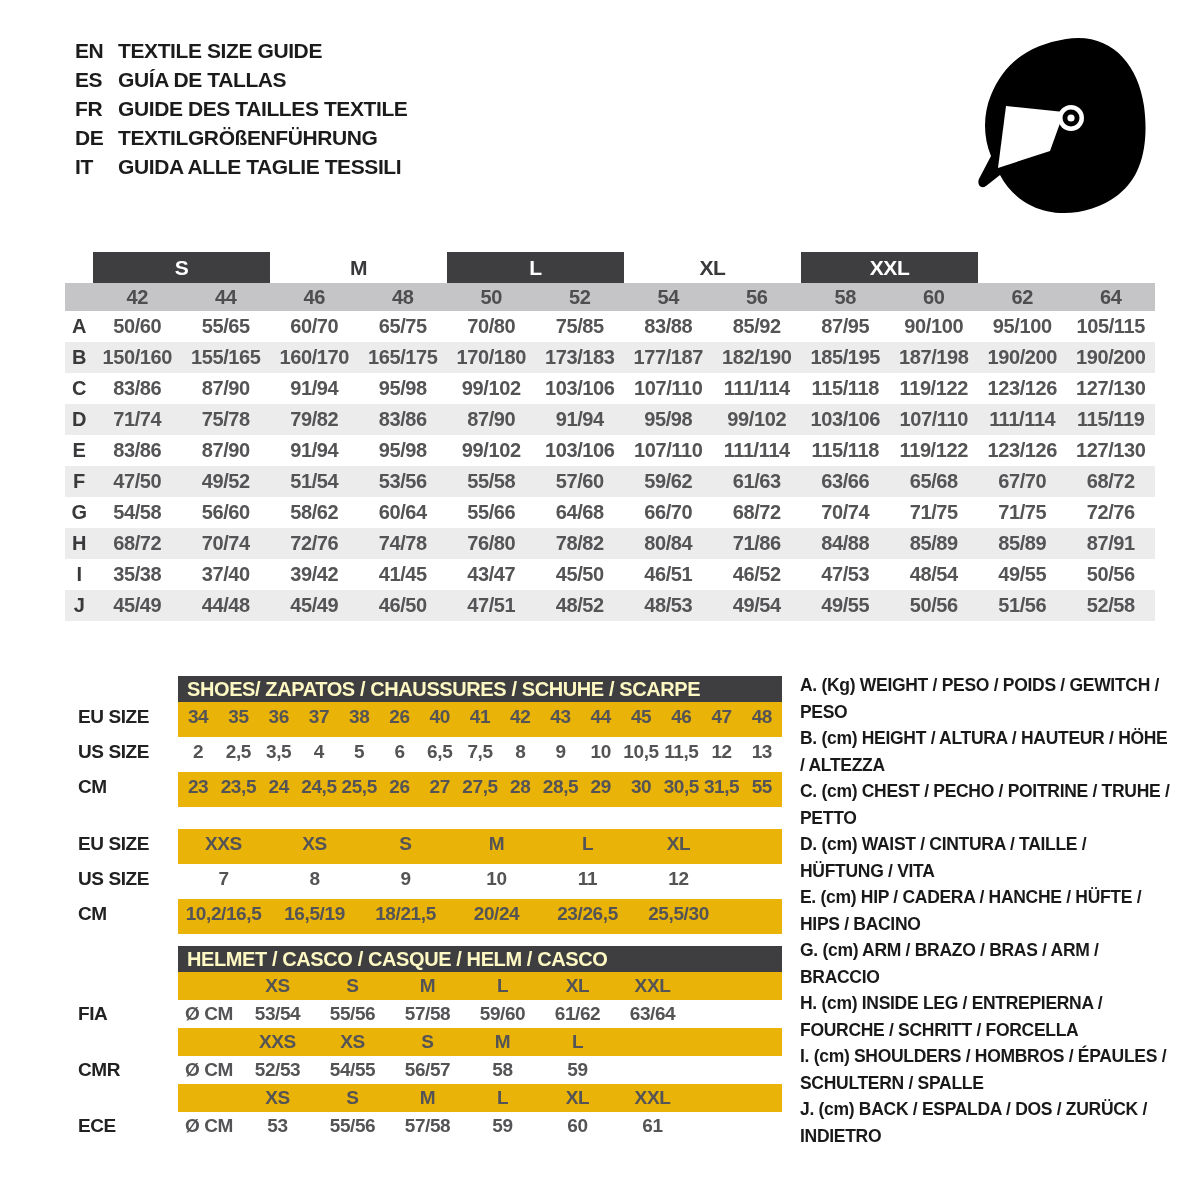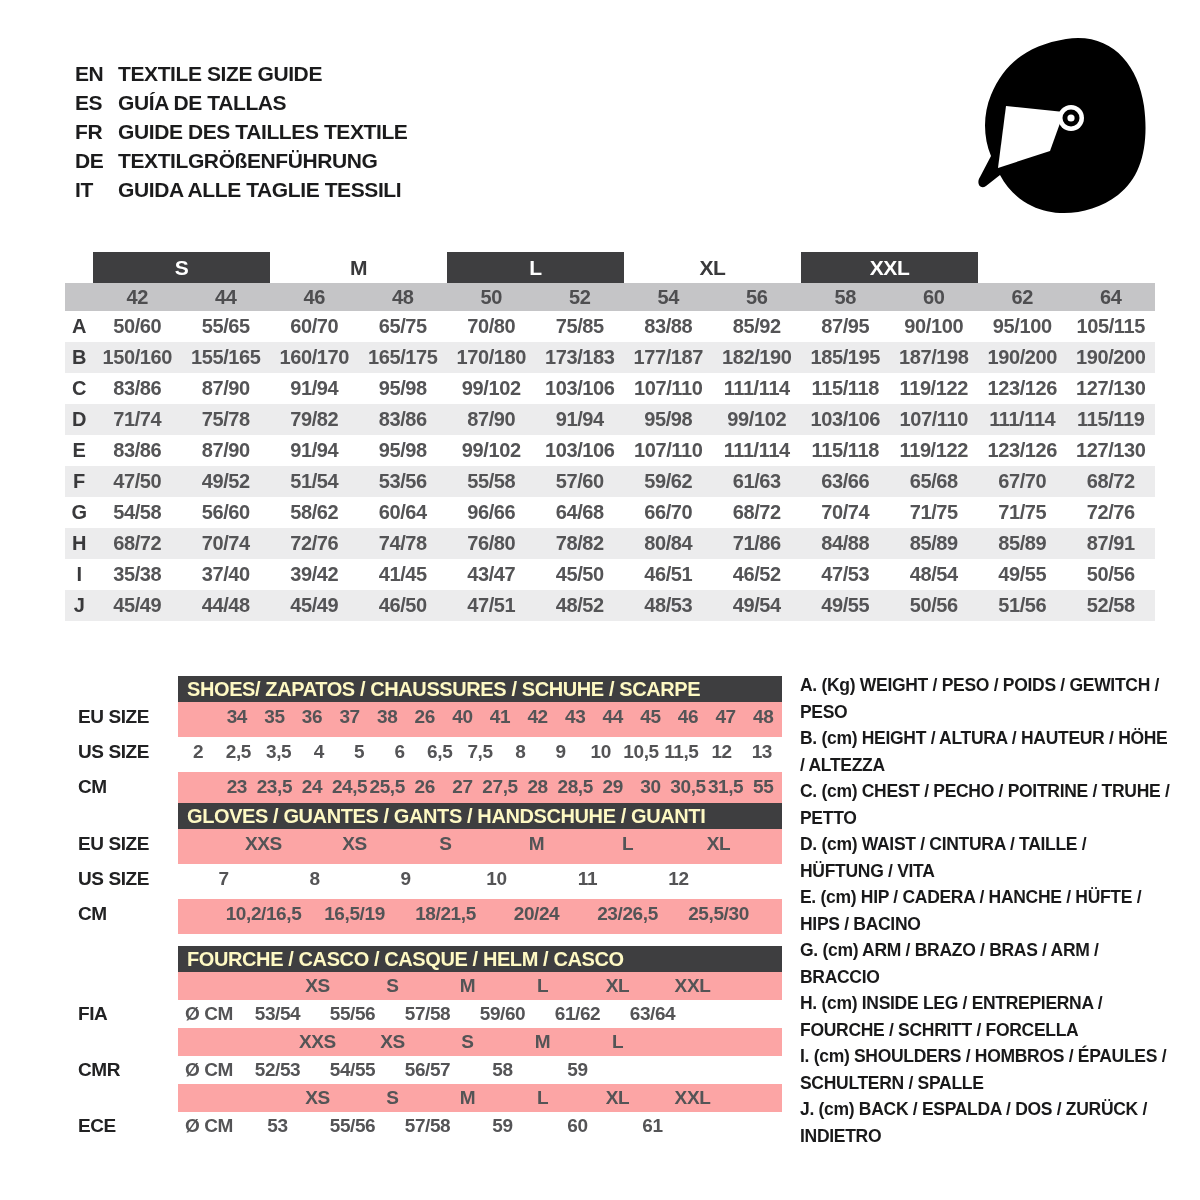--- a/index.html
+++ b/index.html
@@ -1,20 +1,20 @@
 <!DOCTYPE html>
 <html><head>
 <meta charset="utf-8">
 <style>
   html,body{margin:0;padding:0;background:#fff;}
   .page{position:relative;width:1200px;height:1200px;background:#ffffff;overflow:hidden;
         font-family:"Liberation Sans","DejaVu Sans",sans-serif;letter-spacing:-0.4px;}
 
   
-  .lang-block{position:absolute;left:75px;top:36px;margin-top:23px;}
+  .lang-block{position:absolute;left:75px;top:36px;}
   .lang-row{display:flex;height:29px;line-height:29px;}
   .lang-code{width:43px;font-weight:700;font-size:21px;color:#1b1b1c;}
   .lang-title{font-weight:700;font-size:21px;color:#1b1b1c;white-space:nowrap;}
 
   
   .helmet-icon{position:absolute;left:972px;top:30px;width:185px;height:188px;}
 
   
   .main-table{position:absolute;left:65px;top:252px;width:1090px;}
   .mt-groups{display:grid;grid-template-columns:28px repeat(12,1fr);height:31px;}
@@ -28,21 +28,21 @@
   .mcell{text-align:center;font-weight:700;font-size:20px;color:#545456;white-space:nowrap;}
 
   
   .bsec{position:absolute;left:75px;width:707px;}
   .bhead{display:grid;grid-template-columns:103px 1fr;height:26px;}
   .bbar{background:#3e3e40;color:#fef9c3;font-weight:700;font-size:20px;line-height:26px;
         padding-left:9px;white-space:nowrap;}
   .brow{display:grid;grid-template-columns:103px 1fr;height:35px;line-height:29px;}
   .blabel{font-weight:700;font-size:19px;color:#222223;padding-left:3px;white-space:nowrap;}
   .bvals{display:grid;}
-  .bvals.shaded{background:#fca5a5;padding-left:40px;}
+  .bvals.shaded{background:#eab308;}
   .bcell{text-align:center;font-weight:700;font-size:19px;color:#545456;white-space:nowrap;}
   .shoes-grid{grid-template-columns:repeat(15,1fr);}
   .gloves-grid{grid-template-columns:repeat(6,91px);}
   .helmet-grid{grid-template-columns:62px repeat(6,75px);}
   .shoes-pos{top:676px;}
   .gloves-pos{top:803px;}
   .helmet-pos{top:946px;}
   .helmet-pos .brow{height:28px;line-height:28px;}
 
   
@@ -209,21 +209,21 @@
           <div class="mcell">65/68</div>
           <div class="mcell">67/70</div>
           <div class="mcell">68/72</div>
         </div>
         <div class="mrow">
           <div class="mlabel">G</div>
           <div class="mcell">54/58</div>
           <div class="mcell">56/60</div>
           <div class="mcell">58/62</div>
           <div class="mcell">60/64</div>
-          <div class="mcell">96/66</div>
+          <div class="mcell">55/66</div>
           <div class="mcell">64/68</div>
           <div class="mcell">66/70</div>
           <div class="mcell">68/72</div>
           <div class="mcell">70/74</div>
           <div class="mcell">71/75</div>
           <div class="mcell">71/75</div>
           <div class="mcell">72/76</div>
         </div>
         <div class="mrow shaded">
           <div class="mlabel">H</div>
@@ -338,21 +338,20 @@
             <div class="bcell">31,5</div>
             <div class="bcell">55</div>
           </div>
         </div>
       </div>
   </section>
 
   <section class="bsec gloves-pos">
     <div class="bhead">
       <div class="blabel"></div>
-      <div class="bbar">GLOVES / GUANTES / GANTS / HANDSCHUHE / GUANTI</div>
     </div>
     <div>
         <div class="brow">
           <div class="blabel">EU SIZE</div>
           <div class="bvals gloves-grid shaded">
             <div class="bcell">XXS</div>
             <div class="bcell">XS</div>
             <div class="bcell">S</div>
             <div class="bcell">M</div>
             <div class="bcell">L</div>
@@ -380,21 +379,21 @@
             <div class="bcell">23/26,5</div>
             <div class="bcell">25,5/30</div>
           </div>
         </div>
       </div>
   </section>
 
   <section class="bsec helmet-pos">
     <div class="bhead">
       <div class="blabel"></div>
-      <div class="bbar">FOURCHE / CASCO / CASQUE / HELM / CASCO</div>
+      <div class="bbar">HELMET / CASCO / CASQUE / HELM / CASCO</div>
     </div>
     <div>
         <div class="brow">
           <div class="blabel"></div>
           <div class="bvals helmet-grid shaded">
             <div class="bcell"></div>
             <div class="bcell">XS</div>
             <div class="bcell">S</div>
             <div class="bcell">M</div>
             <div class="bcell">L</div>

